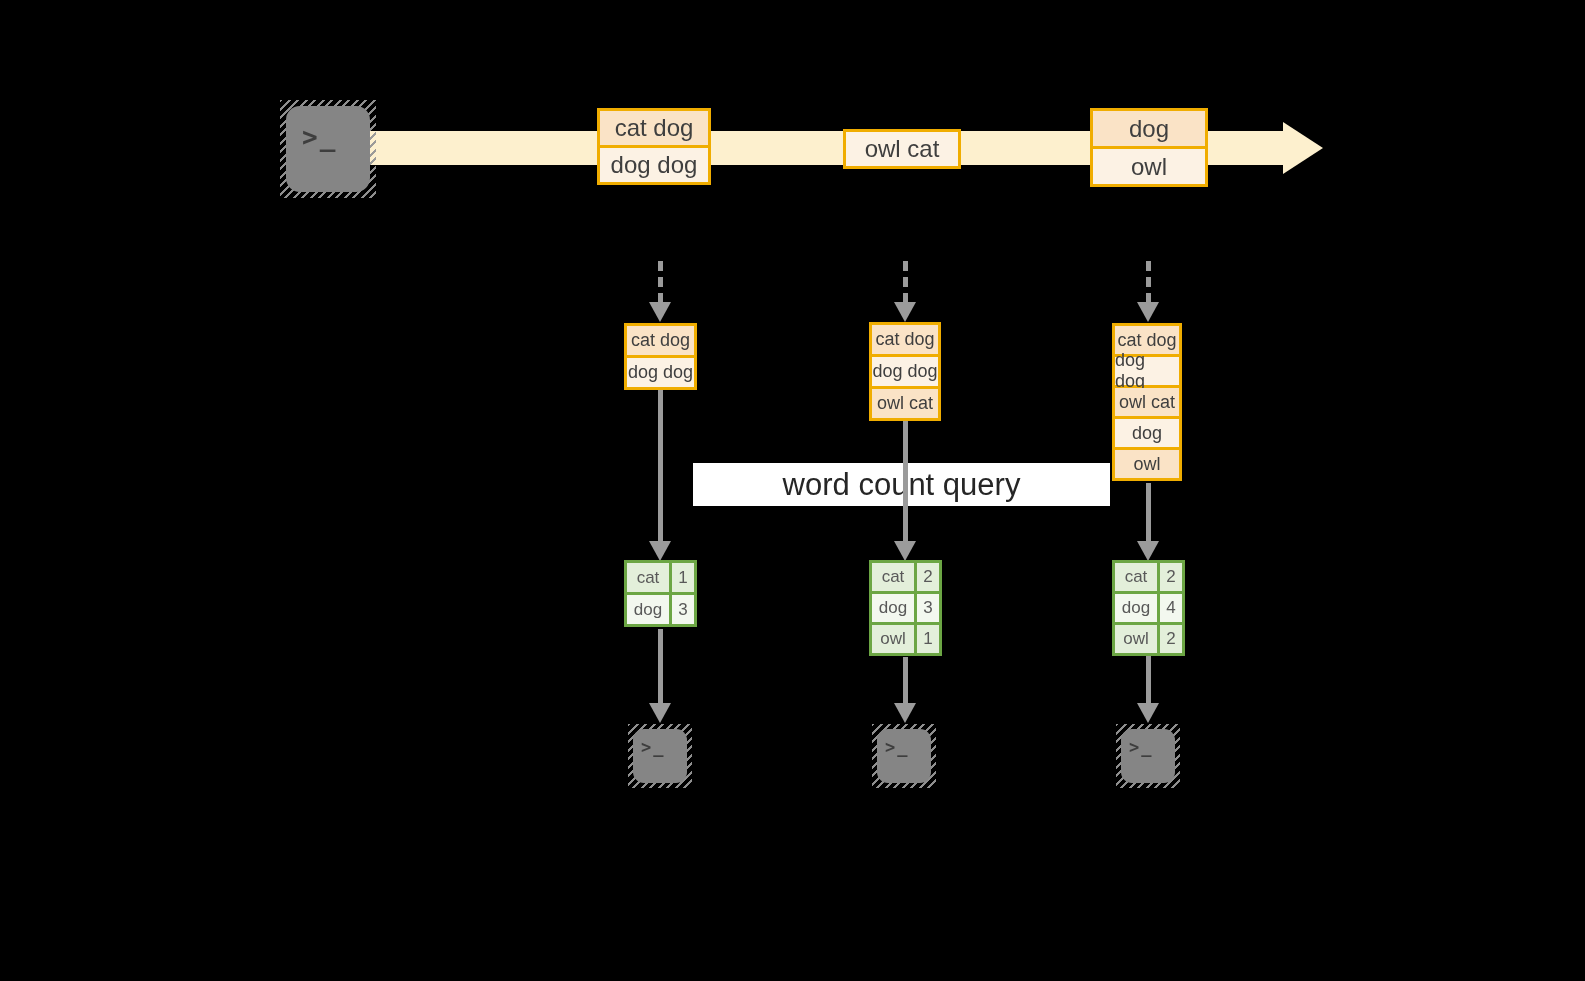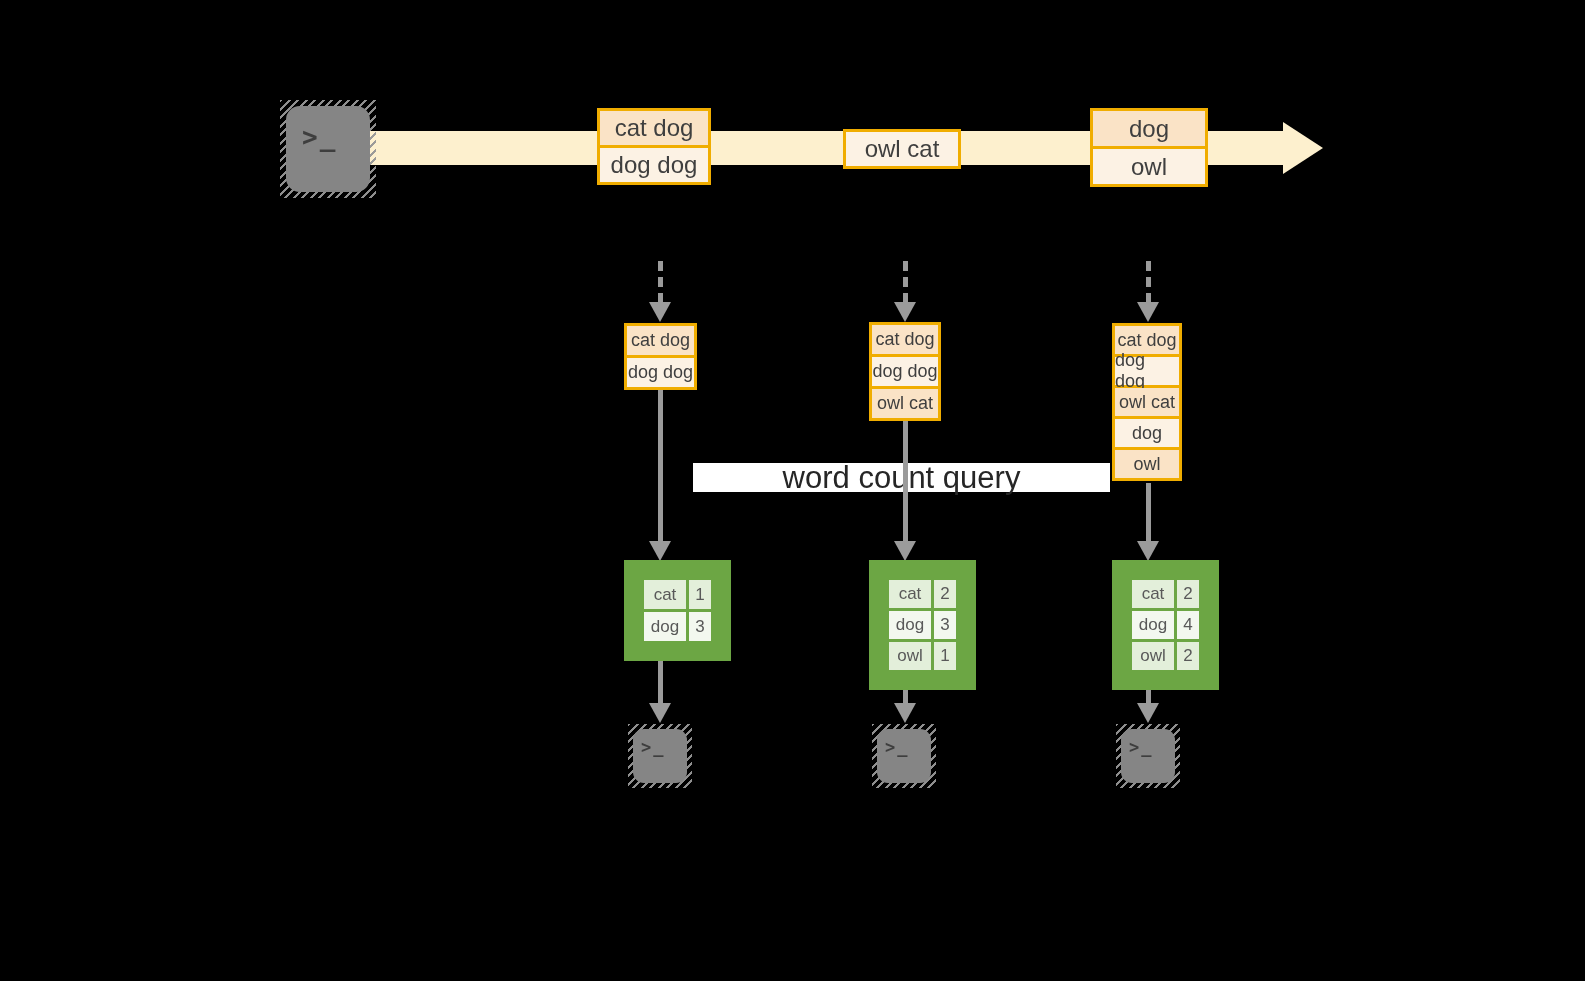--- a/index.html
+++ b/index.html
@@ -52,25 +52,25 @@
   #input-2{left:869px;top:322px;width:66px;} #input-2 .orow{height:29px;}
   #input-3{left:1112px;top:323px;width:64px;} #input-3 .orow{height:28px;}
 
   
   .vline{position:absolute;width:5px;background:var(--arrow-gray);}
   .vdash{position:absolute;width:0;border-left:5px dashed var(--arrow-gray);}
   .ahead{position:absolute;width:0;height:0;border-left:11px solid transparent;border-right:11px solid transparent;
     border-top:20px solid var(--arrow-gray);}
 
   
-  .query-bar{position:absolute;left:693px;top:463px;width:417px;height:29px;background:var(--label-bg);
+  .query-bar{position:absolute;left:693px;top:463px;width:417px;height:43px;background:var(--label-bg);
     display:flex;align-items:center;justify-content:center;font-size:31px;color:var(--label-text);}
 
   
-  .gtable{position:absolute;background:var(--table-border);padding:20px;display:grid;
+  .gtable{position:absolute;background:var(--table-border);padding:3px;display:grid;
     grid-template-columns:42px 22px;gap:3px;}
   .gcell{display:flex;align-items:center;justify-content:center;background:var(--table-fill-dark);
     color:var(--table-text);font-size:17px;}
   .gcell.alt{background:var(--table-fill-light);}
   #result-1{left:624px;top:560px;grid-auto-rows:29px;}
   #result-2{left:869px;top:560px;grid-auto-rows:28px;}
   #result-3{left:1112px;top:560px;grid-auto-rows:28px;}
 
   .z1{z-index:1;} .z2{z-index:2;} .z3{z-index:3;} .z4{z-index:4;}
 </style>

